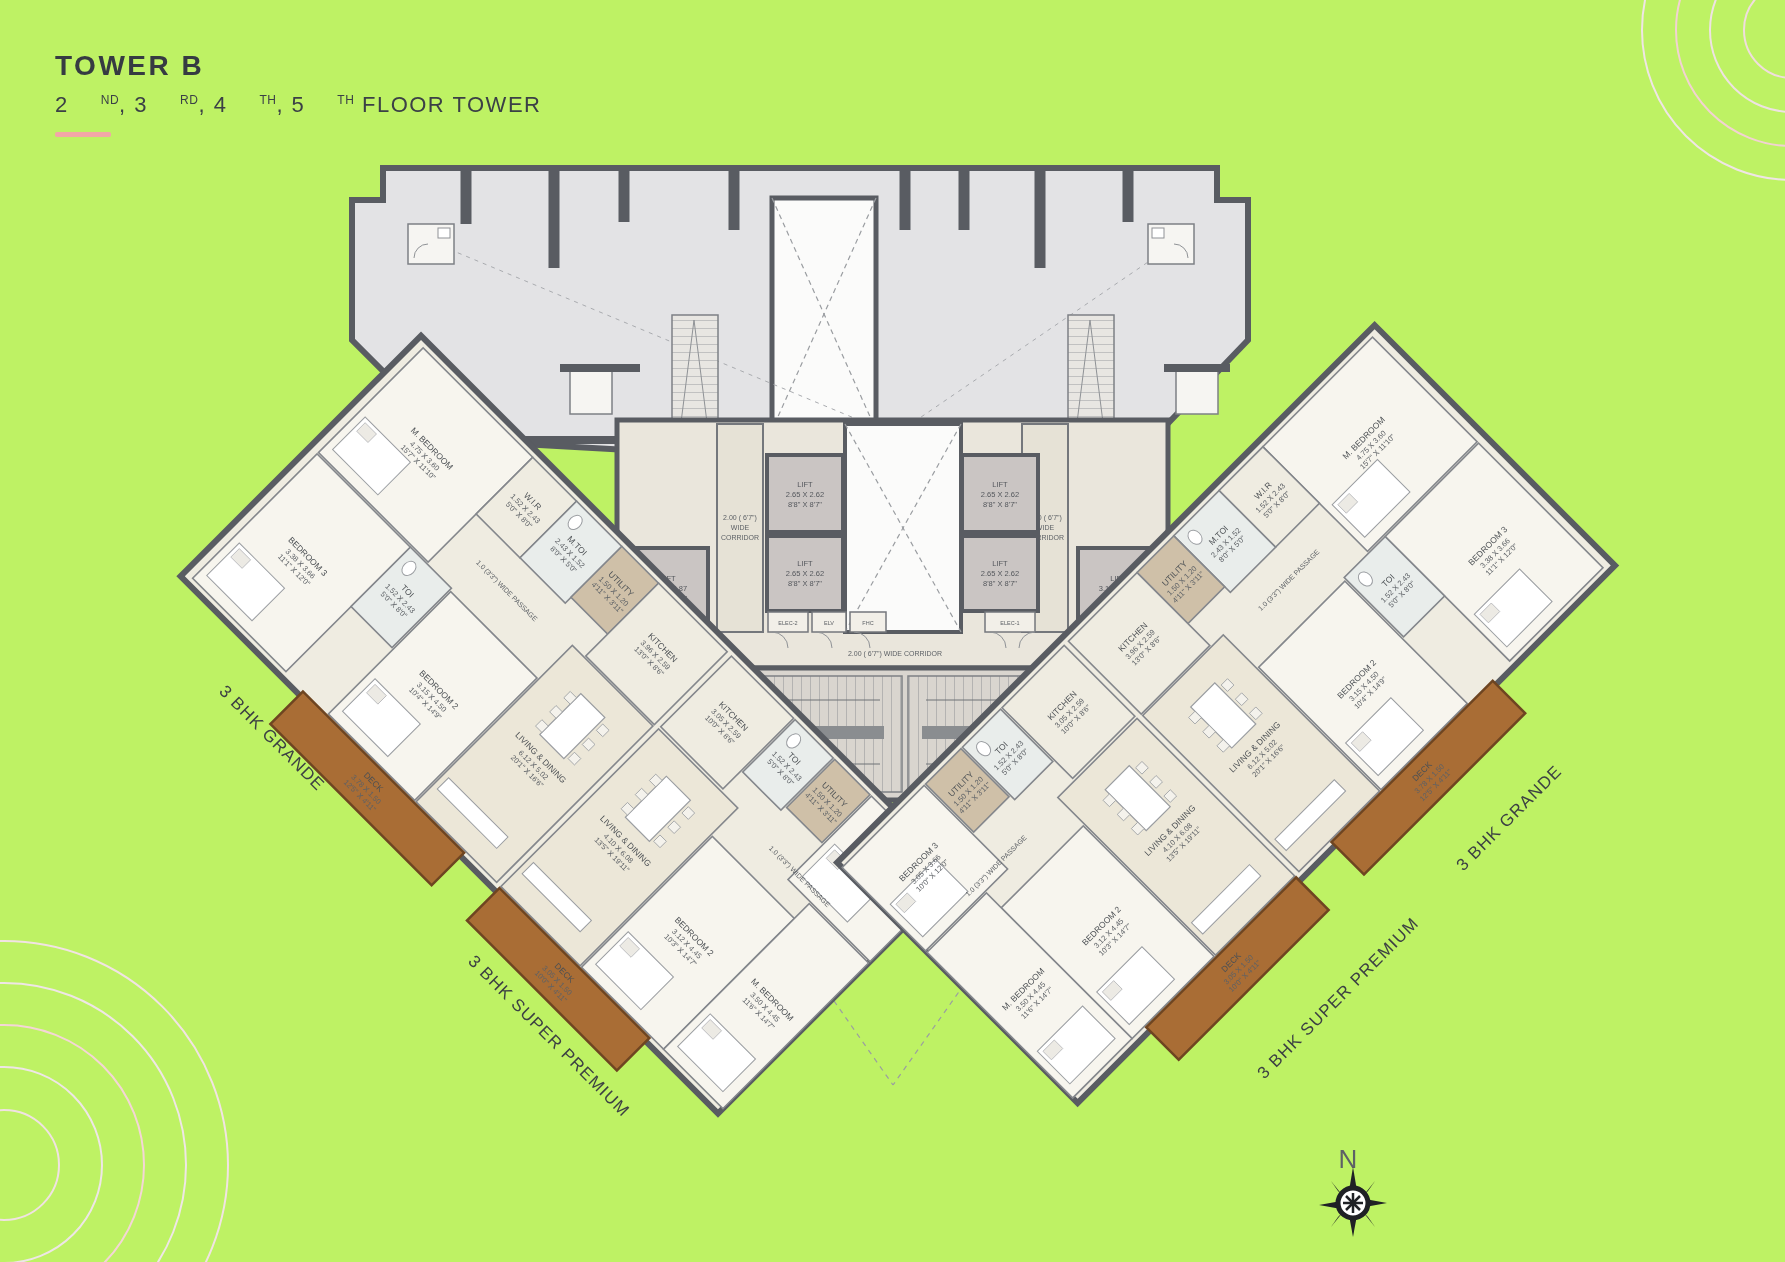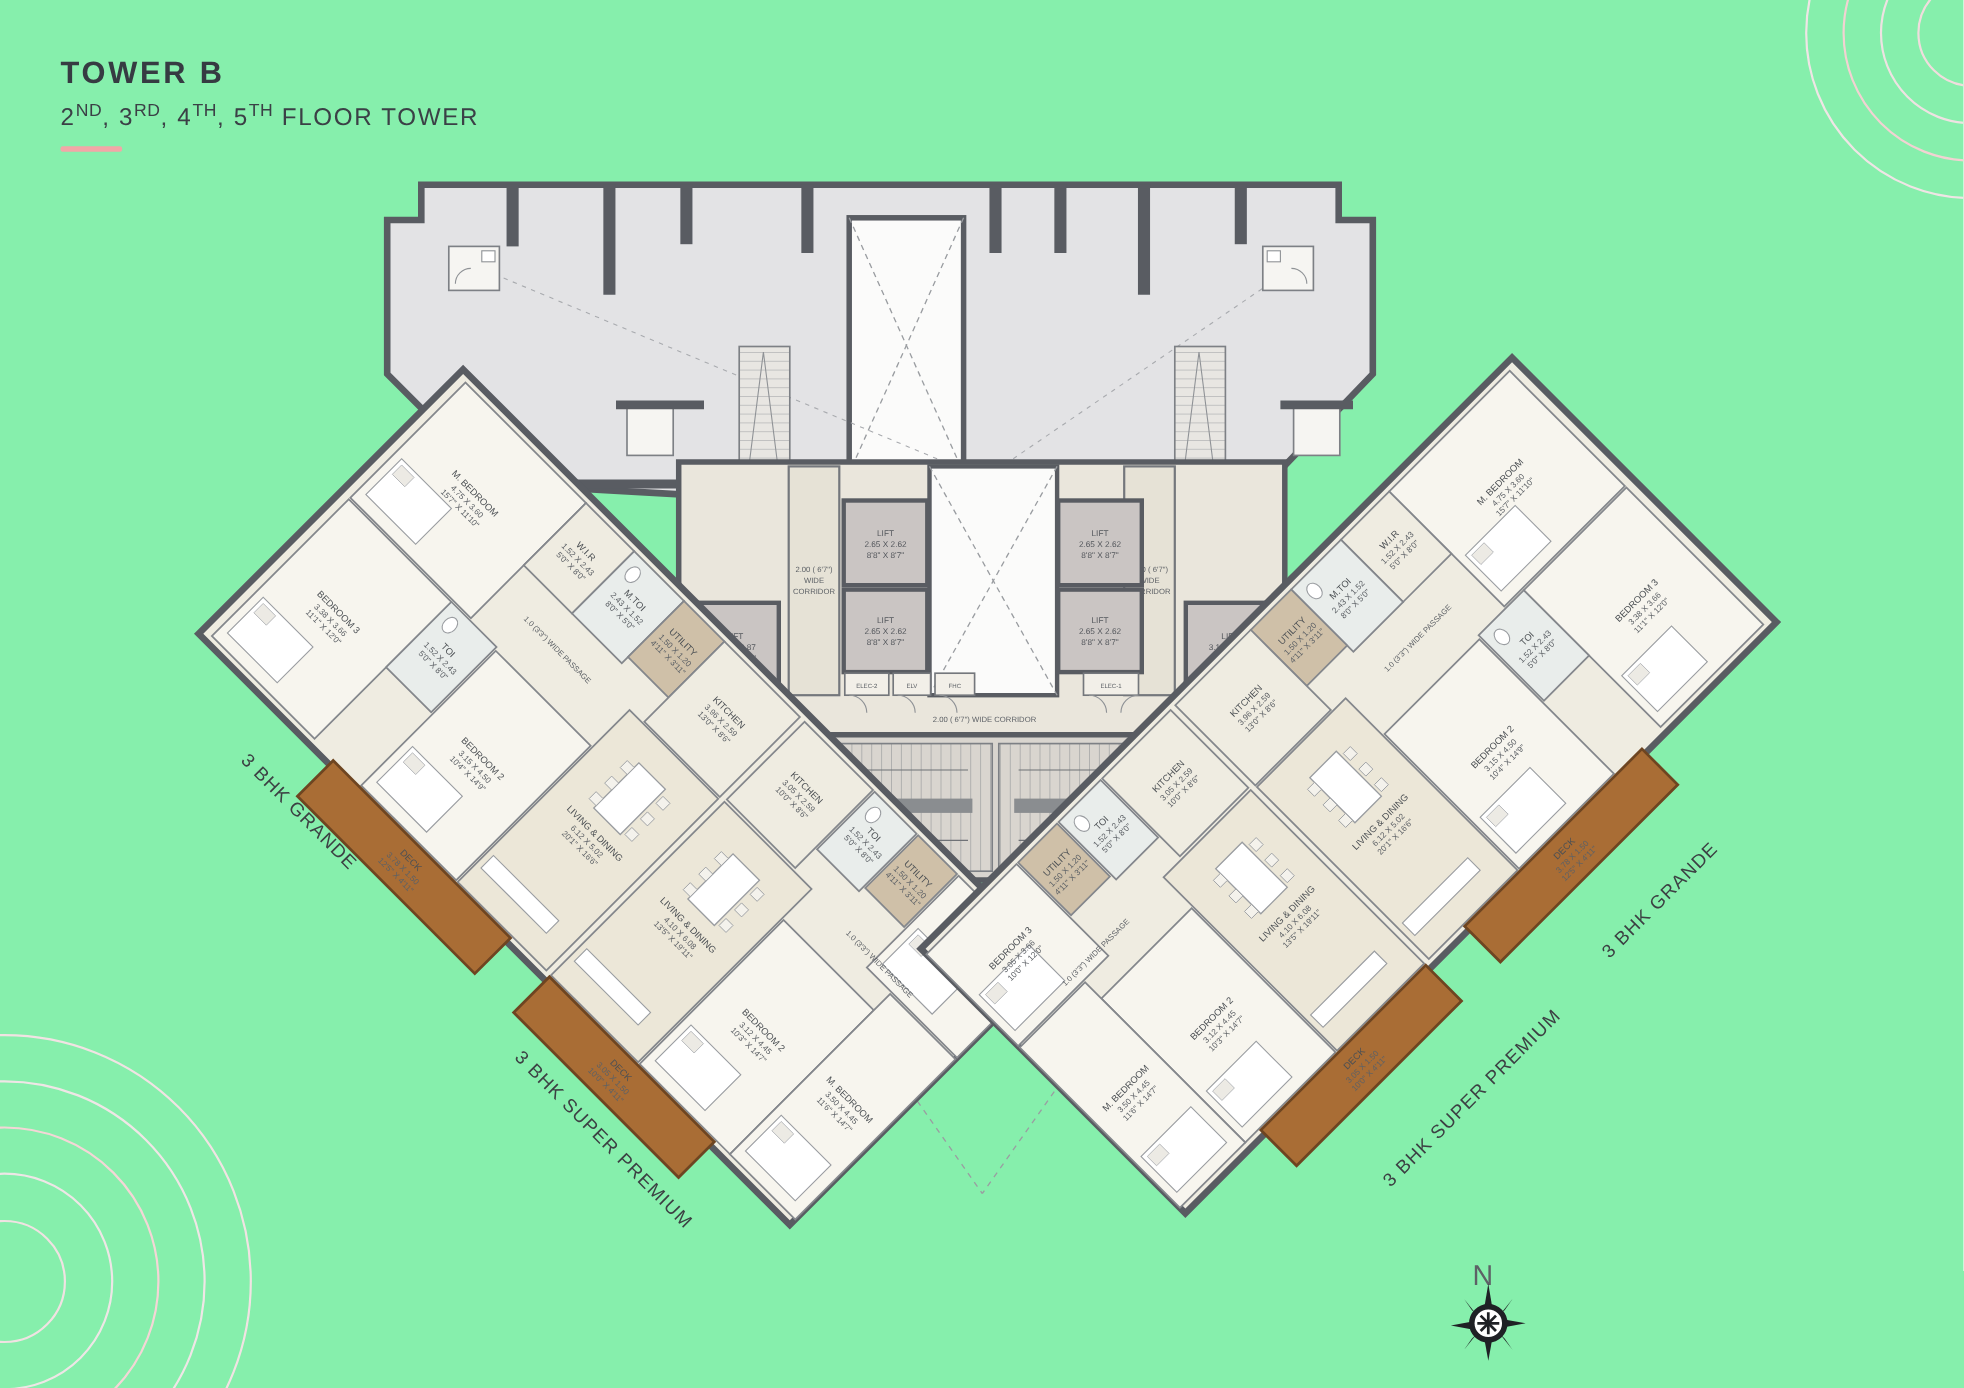--- a/index.html
+++ b/index.html
@@ -1,22 +1,22 @@
 <!DOCTYPE html>
 <html><head>
 <meta charset="utf-8">
 <style>
   html,body{margin:0;padding:0;background:#ffffff;}
-  #stage{position:relative;width:1785px;height:1262px;overflow:hidden;background:#86efac;
+  #stage{position:relative;width:1785px;height:1262px;overflow:hidden;background:#bef264;
          font-family:"Liberation Sans", sans-serif;}
   #planSvg{position:absolute;left:0;top:0;}
   .hdr{position:absolute;left:55px;top:50px;z-index:5;color:#3b4046;}
   .hdr h1{margin:0;font-size:28px;font-weight:600;letter-spacing:2.5px;color:#363b42;}
   .hdr .sub{margin-top:10px;font-size:22px;letter-spacing:1.5px;color:#3b4046;}
-  .hdr .sub sup{font-size:16px;letter-spacing:0.5px;}
+  .hdr .sub sup{font-size:12px;letter-spacing:0.5px;margin-left:32px;}
   .hdr .bar{margin-top:14px;width:56px;height:5px;border-radius:2px;}
   text{fill:#5d6166;}
   .roomname{fill:#4c5054;}
   .liftxt{fill:#55585d;}
   .unitlabel{fill:#3c4043;font-size:17px;letter-spacing:1.2px;}
 </style>
 </head>
 <body>
 <div id="stage">
 

